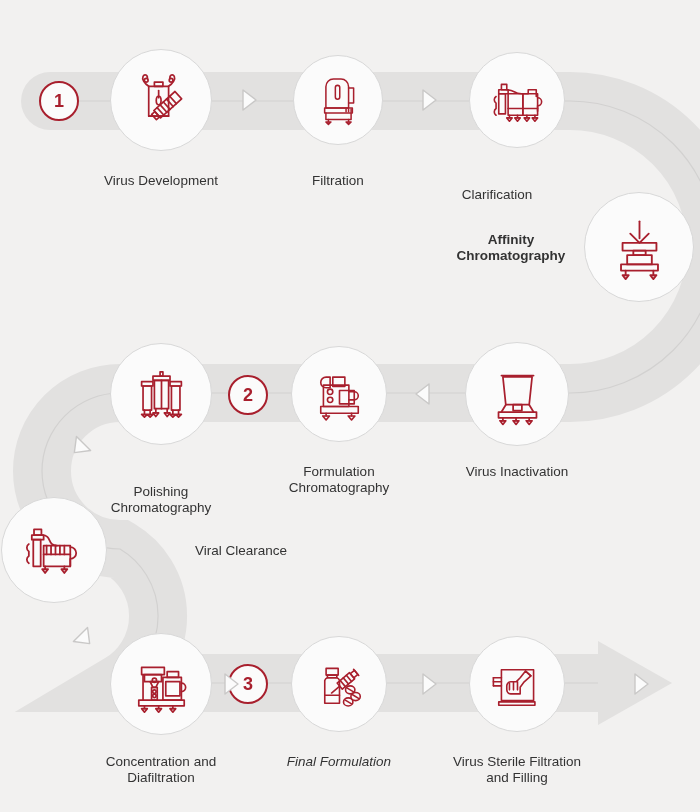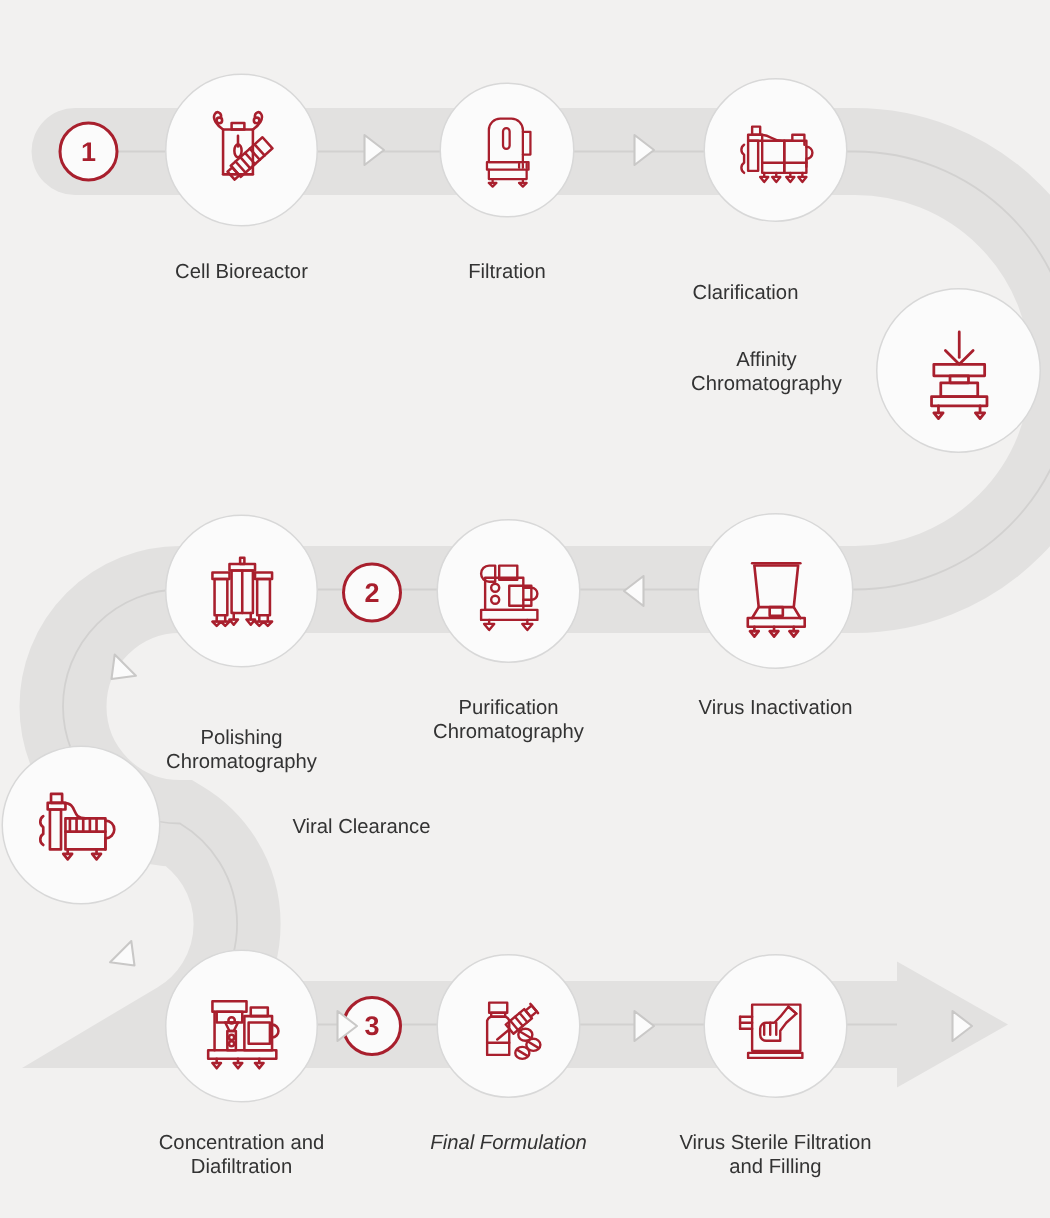--- a/index.html
+++ b/index.html
@@ -107,21 +107,21 @@
             <circle cx="63.5" cy="21.5" r="2.6"></circle>
             <path d="M32 72 h28"></path>
             <g transform="rotate(-42 58 58)">
               <path d="M40 50 h40 v14 h-40 z"></path>
               <path d="M46 50 v14 M52 50 v14 M58 50 v14 M64 50 v14 M70 50 v14"></path>
               <path d="M34 52 h6 v10 h-6 z"></path>
             </g>
           </svg>
         </span>
       </div>
-      <div class="label" style="left:61px;top:173px;width:200px;">Cell Bioreactor</div>
+      <div class="label" style="left:61px;top:173px;width:200px;">Virus Development</div>
       <div class="node" style="left:293px;top:55px;width:90px;height:90px;">
         <span>
           <svg width="63" height="63" viewBox="0 0 100 100" fill="none" stroke="#a81f2d" stroke-width="2.4" stroke-linecap="round" stroke-linejoin="round">
             <path d="M30 28 a12 12 0 0 1 12-12 h12 a12 12 0 0 1 12 12 v34 h-36 z"></path>
             <rect x="45" y="26" width="7" height="22" rx="3.5"></rect>
             <path d="M66 30 h8 v24 h-8"></path>
             <path d="M28 62 h44 v8 h-44 z"></path>
             <path d="M62 64 v4 M66 64 v4 M70 64 v4"></path>
             <path d="M30 70 v10 h40 v-10"></path>
             <path d="M34 80 v4 M66 80 v4"></path>
@@ -155,21 +155,21 @@
             <path d="M38 32 l12 12 l12 -12"></path>
             <path d="M28 44 h44 v10 h-44 z"></path>
             <path d="M42 54 h16 v6 h-16 z"></path>
             <path d="M34 60 h32 v12 h-32 z"></path>
             <path d="M26 72 h48 v8 h-48 z"></path>
             <path d="M32 80 v6 M68 80 v6"></path>
             <path d="M28 86 h8 l-4 5 z M64 86 h8 l-4 5 z"></path>
           </svg>
         </span>
       </div>
-      <div class="label" style="left:411px;top:232px;width:200px;">Affinity
+      <div class="label" style="left:411px;top:232px;width:200px;font-weight:bold;">Affinity
 Chromatography</div>
       <div class="node" style="left:465px;top:342px;width:104px;height:104px;">
         <span>
           <svg width="73" height="73" viewBox="0 0 100 100" fill="none" stroke="#a81f2d" stroke-width="2.4" stroke-linecap="round" stroke-linejoin="round">
             <path d="M30 26 h40 l-4 38 h-32 z"></path>
             <path d="M28 24 h44"></path>
             <path d="M44 64 h12 v8 h-12 z"></path>
             <path d="M34 64 l-6 10 M66 64 l6 10"></path>
             <path d="M24 74 h52 v8 h-52 z"></path>
             <path d="M30 82 v4 M48 82 v4 M66 82 v4"></path>
@@ -187,21 +187,21 @@
             <circle cx="36" cy="58" r="4"></circle>
             <path d="M30 24 a8 8 0 0 0 0 16 h6 v-16 z"></path>
             <path d="M40 24 h18 v14 h-18 z"></path>
             <path d="M64 46 h8 a6 6 0 0 1 0 12 h-8"></path>
             <path d="M22 68 h56 v10 h-56 z"></path>
             <path d="M30 78 v4 M68 78 v4"></path>
             <path d="M25 82 h10 l-5 6 z M63 82 h10 l-5 6 z"></path>
           </svg>
         </span>
       </div>
-      <div class="label" style="left:239px;top:464px;width:200px;">Purification
+      <div class="label" style="left:239px;top:464px;width:200px;">Formulation
 Chromatography</div>
       <div class="node" style="left:110px;top:343px;width:102px;height:102px;">
         <span>
           <svg width="71" height="71" viewBox="0 0 100 100" fill="none" stroke="#a81f2d" stroke-width="2.4" stroke-linecap="round" stroke-linejoin="round">
             <path d="M48 18 h4 v6 h-4 z"></path>
             <path d="M38 24 h24 v6 h-24 z"></path>
             <path d="M40 30 h20 v40 h-20 z"></path>
             <path d="M50 30 v40"></path>
             <path d="M22 32 h16 v6 h-16 z"></path>
             <path d="M24 38 h12 v34 h-12 z"></path>

